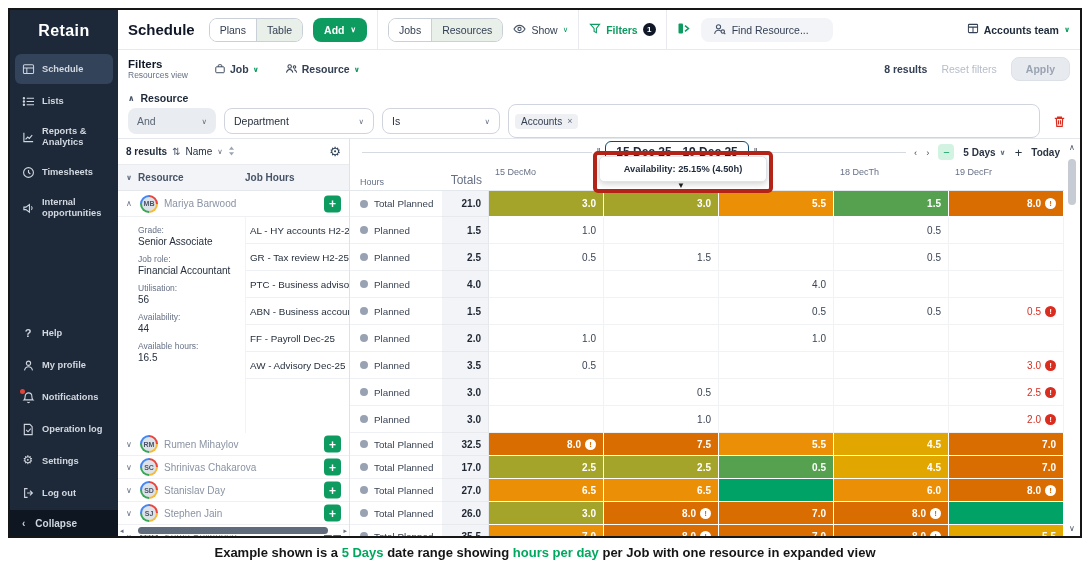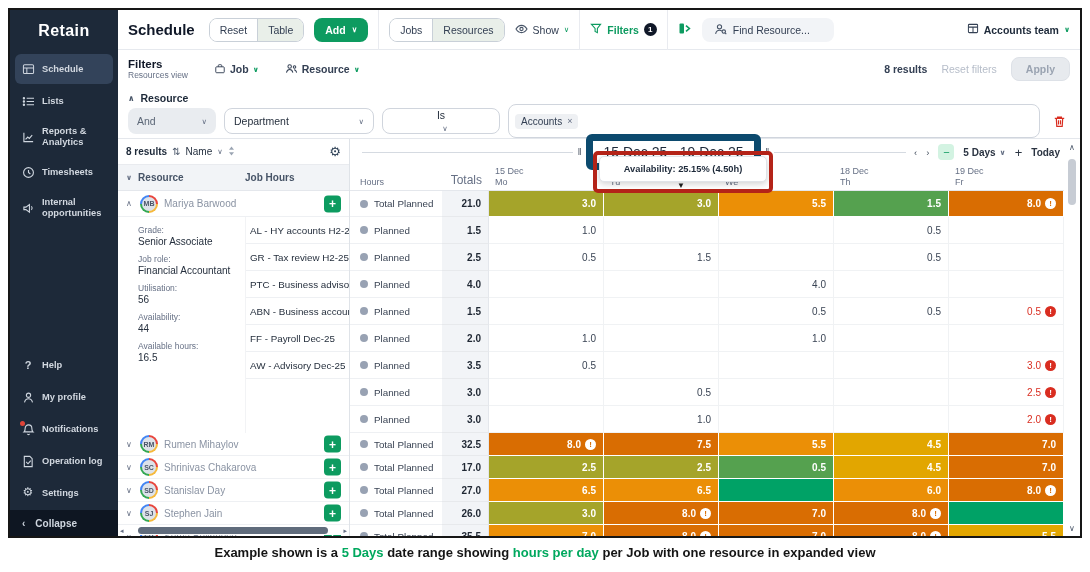--- a/index.html
+++ b/index.html
@@ -69,21 +69,21 @@
     align-items:center; padding:0 10px; gap:6px; font-size:10.5px; font-weight:700; color:#1d2939; }
   .group-row .chev { font-size:8px; color:#475467; }
 
   .filter-row { position:absolute; top:98px; left:0; right:0; height:26px; display:flex;
     gap:8px; padding:0 10px; align-items:center; }
   .sel { height:26px; border-radius:8px; display:flex; align-items:center;
     justify-content:space-between; padding:0 9px; font-size:10.5px; cursor:pointer; }
   .sel .chev { font-size:7.5px; color:#667085; margin-left:8px; }
   .sel.gray { background:#e9ecf0; color:#5b6676; width:88px; }
   .sel.white { background:#fff; border:1px solid #d0d5dd; color:#26303e; }
-  .w150 { width:150px; } .w118 { width:118px;flex-direction:column; }
+  .w150 { width:150px; } .w118 { width:118px; }
   .value-box { flex:1; height:26px; border:1px solid #d0d5dd; border-radius:8px;
     display:flex; align-items:center; padding:16px 6px; background:#fff; }
   .chip { background:#eef0f3; border-radius:4px; padding:2px 6px; font-size:10px;
     color:#344054; display:flex; gap:5px; align-items:center; }
   .chip .x { color:#667085; font-size:9px; cursor:pointer; }
   .trash { width:22px; display:flex; justify-content:center; cursor:pointer; }
 
   
   .grid { position:absolute; top:128px; left:0; right:0; bottom:0;
     border-top:1px solid #e4e7ec; display:flex; background:#fff; }
@@ -121,37 +121,37 @@
   .det-label { font-size:8.5px; color:#667085; margin-top:6px; }
   .det-value { font-size:10px; color:#26303e; margin-top:1px; line-height:1.2; }
   .jobcol { position:absolute; left:127px; top:0; right:0; height:100%; border-left:1px solid #f2f3f5; }
   .jobrow { height:27px; line-height:27px; border-bottom:1px solid #eef0f3; font-size:9.8px;
     color:#26303e; padding:0 2px 0 4px; white-space:nowrap; overflow:hidden; }
 
   .rp-head1 { height:26px; display:flex; align-items:center; padding:0 4px 0 12px; }
   .rail { height:1px; background:#d5dae1; }
   .rail.l { flex:1.6; } .rail.r { flex:1; }
   .handle { color:#3f4a5a; font-size:9px; padding:0 5px; }
-  .range-box { border:7px solid #0c4a6e; border-radius:6px; padding:3px 10px;
-    font-size:14px; font-weight:400; color:#1d2939; white-space:nowrap; cursor:pointer; }
+  .range-box { border:1px solid #0c4a6e; border-radius:6px; padding:3px 10px;
+    font-size:12px; font-weight:700; color:#1d2939; white-space:nowrap; cursor:pointer; }
   .tl-controls { display:flex; align-items:center; gap:9px; font-size:10px;
     color:#2b3442; margin-left:8px; }
   .tl-chev { font-size:9.5px; color:#3f4a5a; cursor:pointer; }
   .minus-btn { width:16px; height:16px; border-radius:4px; background:#d3f3e2; color:#0d9b60;
     display:flex; align-items:center; justify-content:center; font-size:11px; cursor:pointer; }
   .zoom-select { display:flex; gap:4px; align-items:center; font-weight:600; cursor:pointer; }
   .plus-btn { font-size:13px; cursor:pointer; }
   .today-btn { font-weight:600; cursor:pointer; }
 
   .rp-head2 { height:26px; border-bottom:1px solid #e4e7ec; display:flex; }
   .h-hours { width:92px; display:flex; align-items:flex-end; padding:0 0 3px 10px;
     font-size:9px; color:#667085; }
   .h-totals { width:47px; display:flex; align-items:flex-end; justify-content:flex-end;
     padding:0 7px 3px 0; font-size:12px; color:#667085;text-align:center; }
-  .h-day { flex:1; display:flex; flex-direction:column; justify-content:flex-end;
+  .h-day { flex:1; display:flex; flex-direction:row; justify-content:flex-start;
     padding:2px 0 2px 6px; font-size:9px; color:#667085; line-height:1.25; }
   .rp-body { flex:1; overflow:hidden; position:relative; }
 
   .grow { display:flex; width:100%; }
   .g-label { width:92px; display:flex; align-items:center; gap:6px; padding-left:10px;
     font-size:9.8px; color:#3a4454; border-bottom:1px solid #eef0f3; background:#fff; }
   .dot { width:8px; height:8px; border-radius:50%; background:#98a2b3; flex:none; }
   .g-total { width:47px; background:#f2f4f7; border-bottom:1px solid #e7e9ec;
     border-right:1px solid #e4e7ec; display:flex; align-items:center; justify-content:flex-end;
     padding-right:7px; font-size:10px; font-weight:700; color:#1f2733; }
@@ -283,33 +283,42 @@
             </svg>
           </span>
           <span>Operation log</span>
         </div>
         <div class="nav-item">
           <span class="nav-ic">
             <span style="font-size:12px;">⚙</span>
           </span>
           <span>Settings</span>
         </div>
+        <div class="nav-item">
+          <span class="nav-ic">
+            <svg width="13" height="12" viewBox="0 0 14 13" fill="none" stroke="currentColor" stroke-width="1.2">
+              <path d="M6 1.8H2.8v9.4H6"></path>
+              <path d="M8.6 4l2.6 2.5-2.6 2.5M11 6.5H5.5"></path>
+            </svg>
+          </span>
+          <span>Log out</span>
+        </div>
       </nav>
     <div class="collapse">
       <span class="chev">‹</span>
       <span>Collapse</span>
     </div>
   </aside>
 
   <div class="main">
 
     <div class="toolbar">
       <div class="tb-title">Schedule</div>
       <div class="seg">
-        <div class="seg-item">Reset</div>
+        <div class="seg-item">Plans</div>
         <div class="seg-item selected">Table</div>
       </div>
       <button class="btn-green">
         <span>Add</span>
         <span class="chev-s">∨</span>
       </button>
       <div class="tb-sep"></div>
       <div class="seg">
         <div class="seg-item">Jobs</div>
         <div class="seg-item selected">Resources</div>

